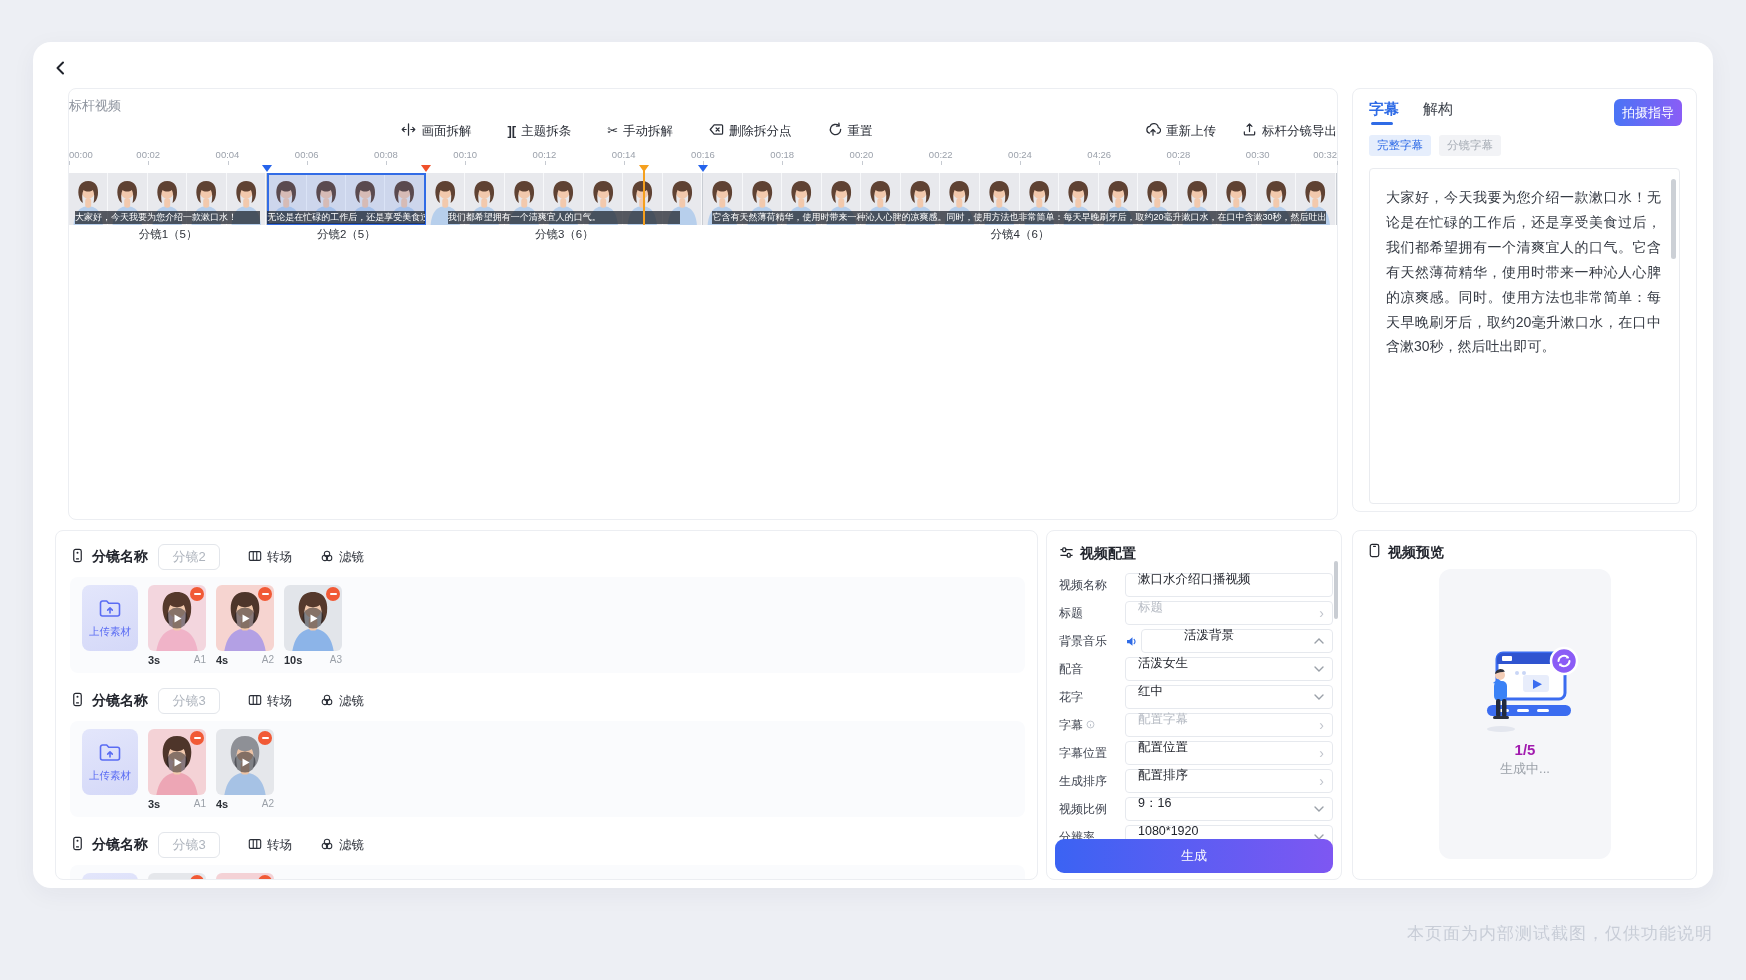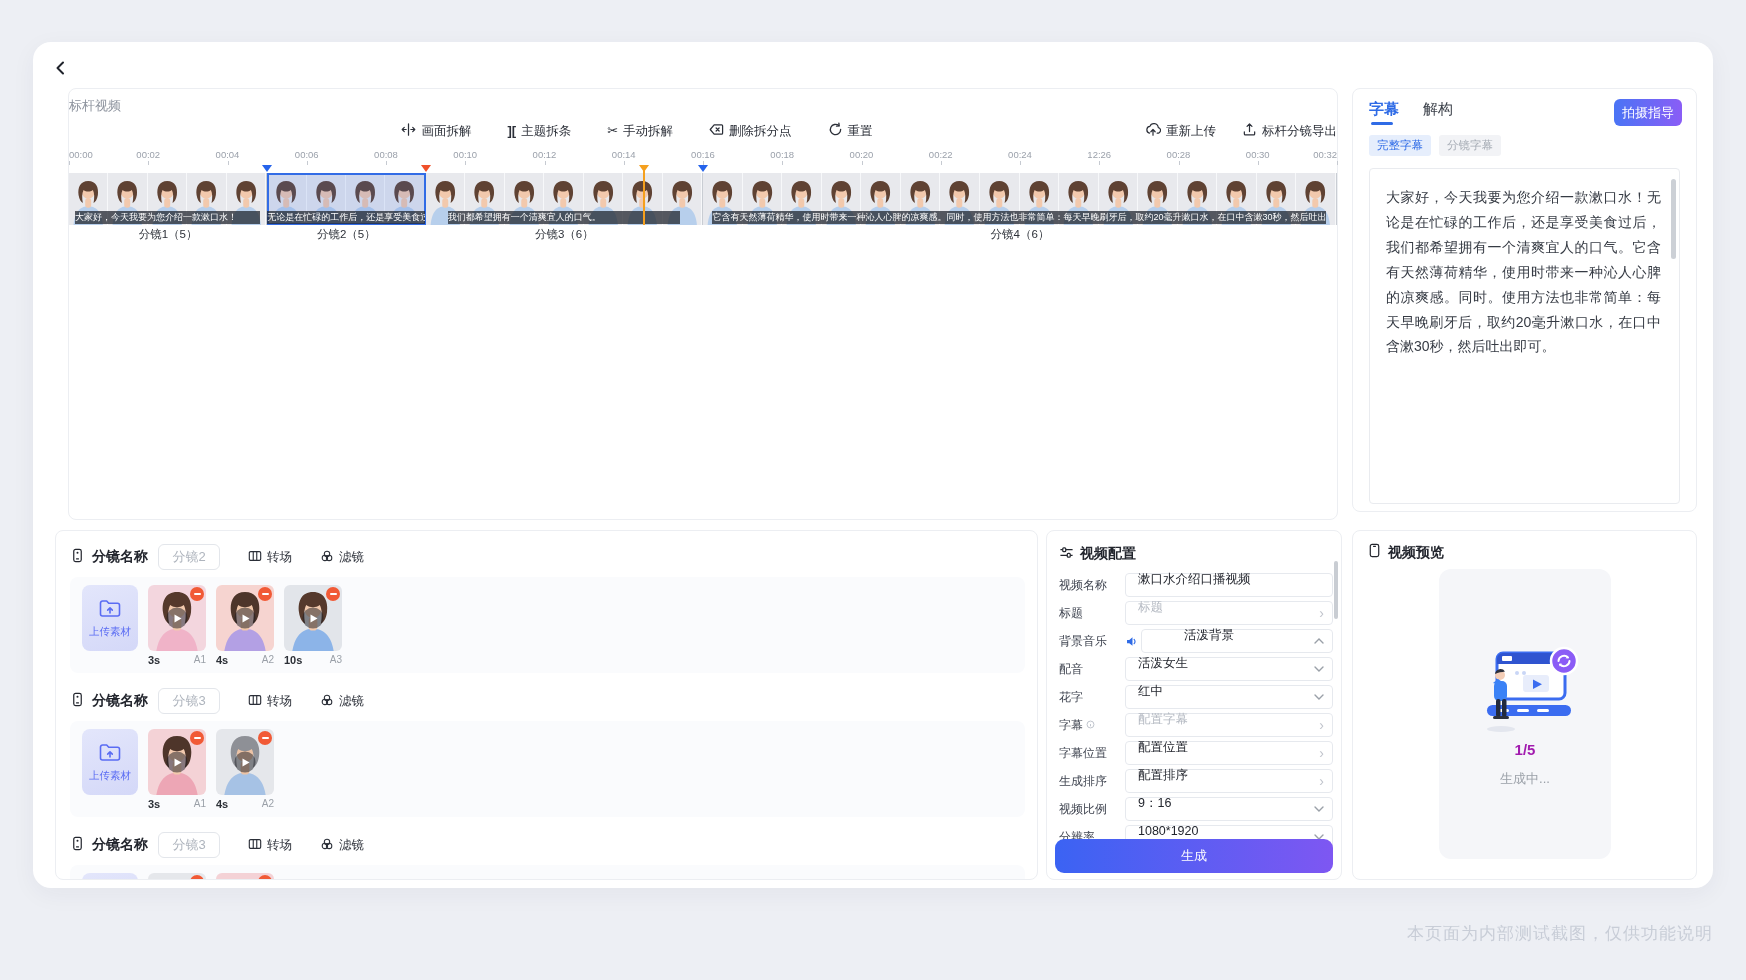--- a/index.html
+++ b/index.html
@@ -125,21 +125,21 @@
   .sub-scroll { position:absolute; right:3px; top:10px; width:5px; height:80px; border-radius:3px; background:#ccd0d6; }
 
   
   .pv-panel { left:1319px; top:488px; width:345px; height:350px; padding:12px 14px; }
   .pv-header { display:flex; align-items:center; gap:6px; }
   .pv-title { font-size:14px; font-weight:700; }
   .pv-card { position:absolute; left:86px; top:38px; width:172px; height:290px; border-radius:12px;
     background:#f5f6f9; display:flex; flex-direction:column; align-items:center; }
   .pv-illu { margin-top:70px; }
   .pv-progress { margin-top:2px; font-size:15px; font-weight:600; color:#a21caf; }
-  .pv-status { margin-top:12px; font-size:13px; color:#9aa0a8; }
+  .pv-status { margin-top:2px; font-size:13px; color:#9aa0a8; }
 
   .watermark { position:absolute; right:33px; top:922px; font-size:17px; color:#c8cdd7; letter-spacing:1px; }
   svg { flex:none; }
 </style>
 </head>
 <body>
 
 <div class="app-card">
 
   <div class="back-btn">
@@ -223,21 +223,21 @@
         <span class="tick" style="left:50%;transform:translateX(-50%)">00:16</span>
         <span class="tickmark" style="left:50%"></span>
         <span class="tick" style="left:56.25%;transform:translateX(-50%)">00:18</span>
         <span class="tickmark" style="left:56.25%"></span>
         <span class="tick" style="left:62.5%;transform:translateX(-50%)">00:20</span>
         <span class="tickmark" style="left:62.5%"></span>
         <span class="tick" style="left:68.75%;transform:translateX(-50%)">00:22</span>
         <span class="tickmark" style="left:68.75%"></span>
         <span class="tick" style="left:75%;transform:translateX(-50%)">00:24</span>
         <span class="tickmark" style="left:75%"></span>
-        <span class="tick" style="left:81.25%;transform:translateX(-50%)">12:26</span>
+        <span class="tick" style="left:81.25%;transform:translateX(-50%)">04:26</span>
         <span class="tickmark" style="left:81.25%"></span>
         <span class="tick" style="left:87.5%;transform:translateX(-50%)">00:28</span>
         <span class="tickmark" style="left:87.5%"></span>
         <span class="tick" style="left:93.75%;transform:translateX(-50%)">00:30</span>
         <span class="tickmark" style="left:93.75%"></span>
         <span class="tick" style="left:100%;transform:translateX(-100%)">00:32</span>
         <span class="tickmark" style="left:100%"></span>
       </div>
     <div class="pins-row" id="pins-row">
         <div class="pin" style="left:15.625%;border-top:7px solid #2563eb"></div>

